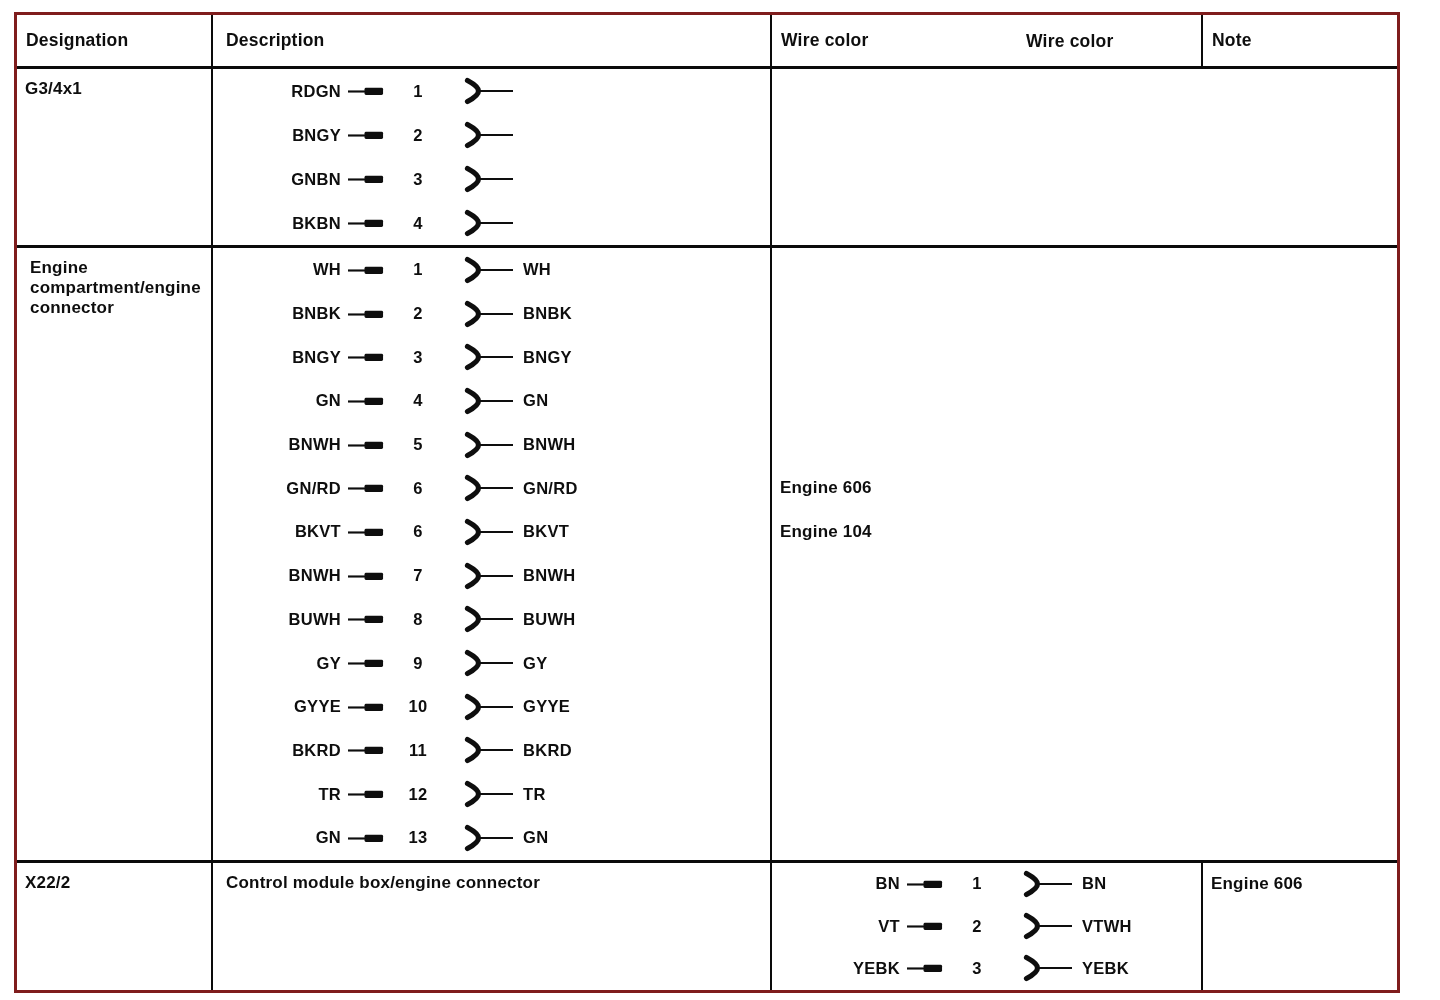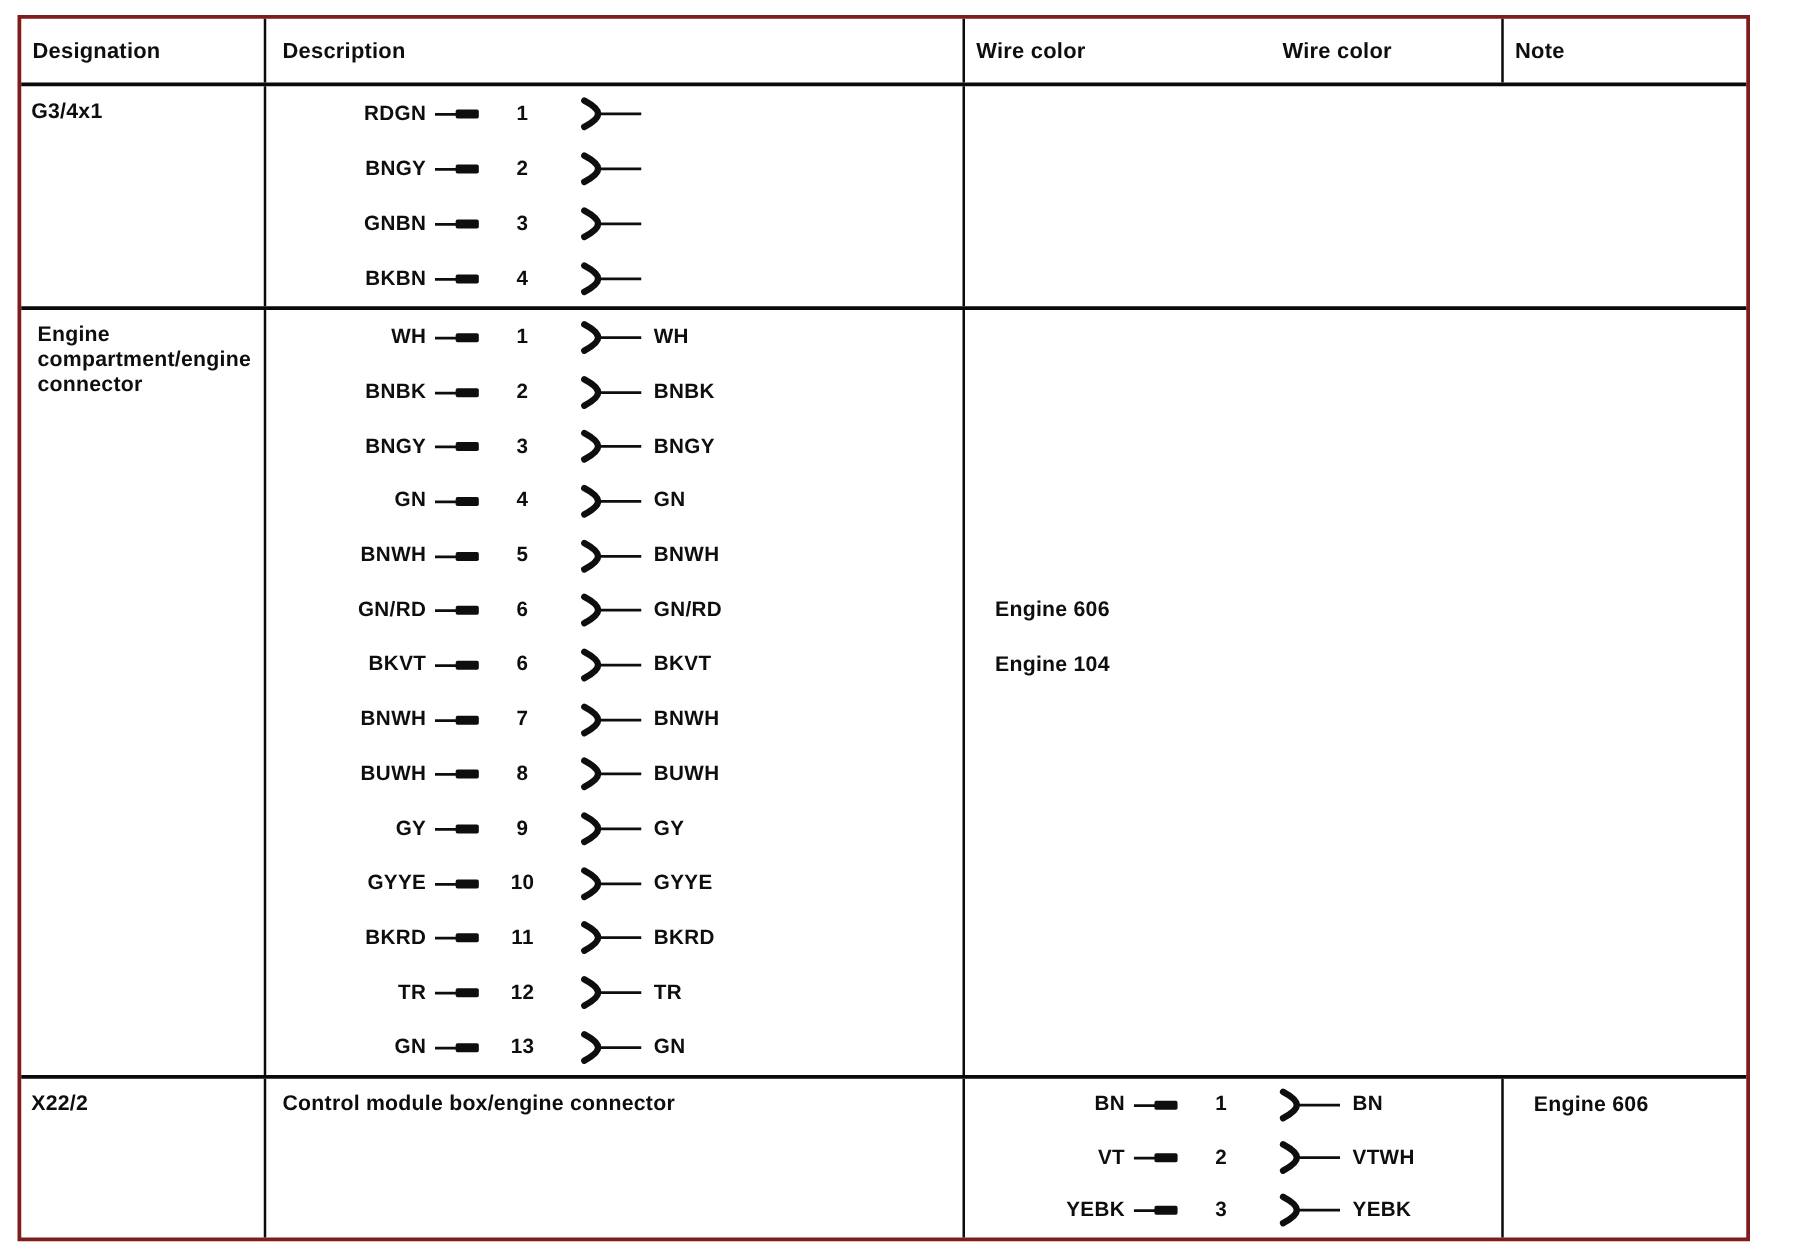--- a/index.html
+++ b/index.html
@@ -57,21 +57,21 @@
   .sec0 .pin-row, .sec0 .note-row { height: 44px; }
   .sec1 .pin-row, .sec1 .note-row { height: 43.7px; }
   .sec2 .pin-row, .sec2 .note-row { height: 42.3px; }
   .pin-left { text-align: right; white-space: nowrap; }
   .term { display: flex; align-items: center; margin-left: 7px; }
   .pin-num { text-align: center; }
   .sock { display: flex; align-items: center; margin-left: 12px; }
   .pin-right { white-space: nowrap; padding-left: 2px; }
   .note-row {
     display: flex; align-items: center;
-    padding-left: 24px;
+    padding-left: 8px;
     font-size: 17px; font-weight: bold;
     letter-spacing: 0.2px;
     white-space: nowrap;
     overflow: hidden;
   }
 </style>
 </head>
 <body>
 
 <div class="doc-table">

